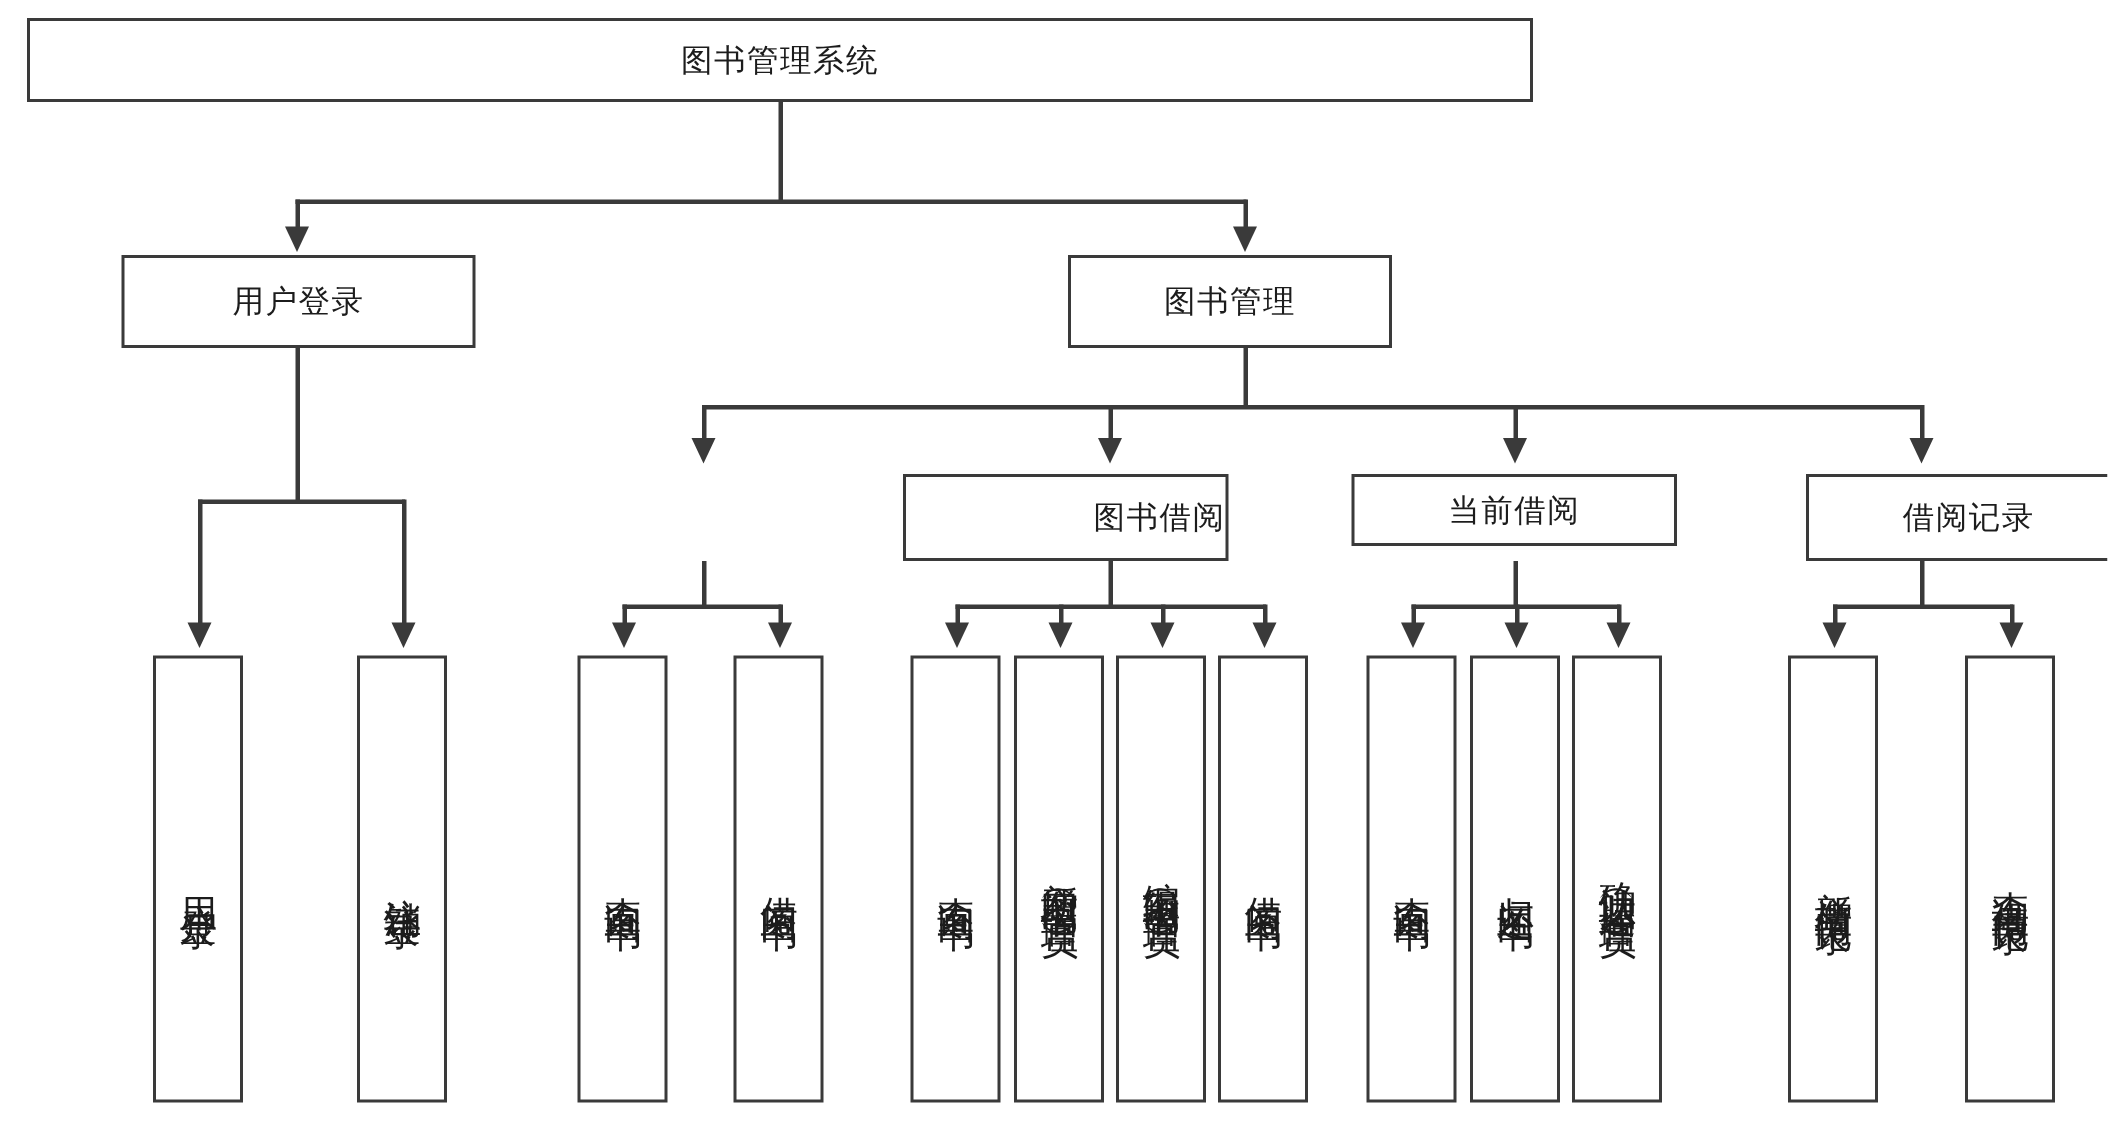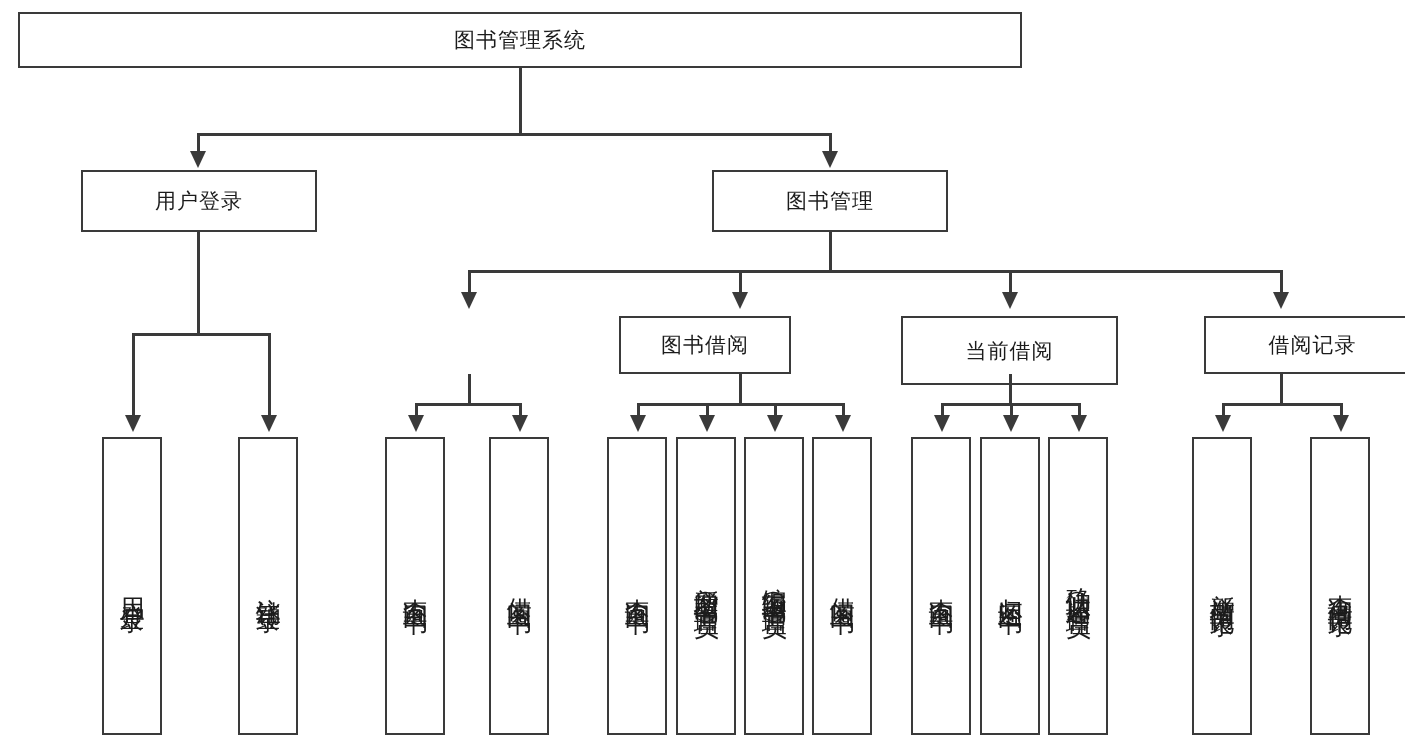--- a/index.html
+++ b/index.html
@@ -85,21 +85,21 @@
 
   <div class="line vline" style="left:197px; top:133px; height:20px;"></div>
   <div class="arrow" style="left:190px; top:151px;"></div>
 
   <div class="line vline" style="left:829px; top:133px; height:20px;"></div>
   <div class="arrow" style="left:822px; top:151px;"></div>
 
   <div class="node horiz" style="left:81px; top:170px; width:236px; height:62px;">
     <span class="label">用户登录</span>
   </div>
-  <div class="node horiz" style="left:712px; top:170px; width:236px; height:62px;font-family:Liberation Mono, monospace;">
+  <div class="node horiz" style="left:712px; top:170px; width:216px; height:62px;font-family:Liberation Mono, monospace;">
     <span class="label">图书管理</span>
   </div>
 
   <div class="line vline" style="left:197px; top:232px; height:103px;"></div>
   <div class="line hline" style="left:132px; top:333px; width:138px;"></div>
   <div class="line vline" style="left:132px; top:333px; height:84px;"></div>
   <div class="arrow" style="left:125px; top:415px;"></div>
   <div class="line vline" style="left:268px; top:333px; height:84px;"></div>
   <div class="arrow" style="left:261px; top:415px;"></div>
 
@@ -111,24 +111,24 @@
 
   <div class="line vline" style="left:739px; top:270px; height:24px;"></div>
   <div class="arrow" style="left:732px; top:292px;"></div>
 
   <div class="line vline" style="left:1009px; top:270px; height:24px;"></div>
   <div class="arrow" style="left:1002px; top:292px;"></div>
 
   <div class="line vline" style="left:1280px; top:270px; height:24px;"></div>
   <div class="arrow" style="left:1273px; top:292px;"></div>
 
-  <div class="node horiz" style="left:619px; top:316px; width:172px; height:58px;">
+  <div class="node horiz" style="left:602px; top:316px; width:217px; height:58px;justify-content:flex-end;">
     <span class="label">图书借阅</span>
   </div>
-  <div class="node horiz" style="left:901px; top:316px; width:217px; height:69px;">
+  <div class="node horiz" style="left:901px; top:316px; width:217px; height:48px;">
     <span class="label">当前借阅</span>
   </div>
   <div class="node horiz" style="left:1204px; top:316px; width:217px; height:58px;">
     <span class="label">借阅记录</span>
   </div>
 
   <div class="line vline" style="left:468px; top:374px; height:31px;"></div>
   <div class="line hline" style="left:415px; top:403px; width:106px;"></div>
   <div class="line vline" style="left:415px; top:403px; height:14px;"></div>
   <div class="arrow" style="left:408px; top:415px;"></div>

